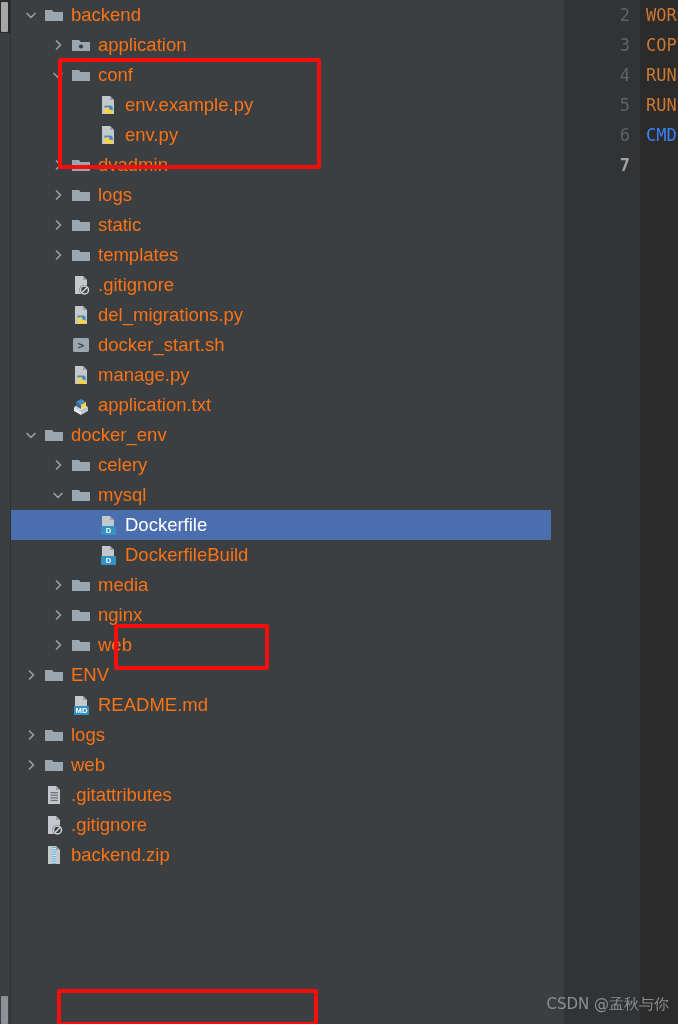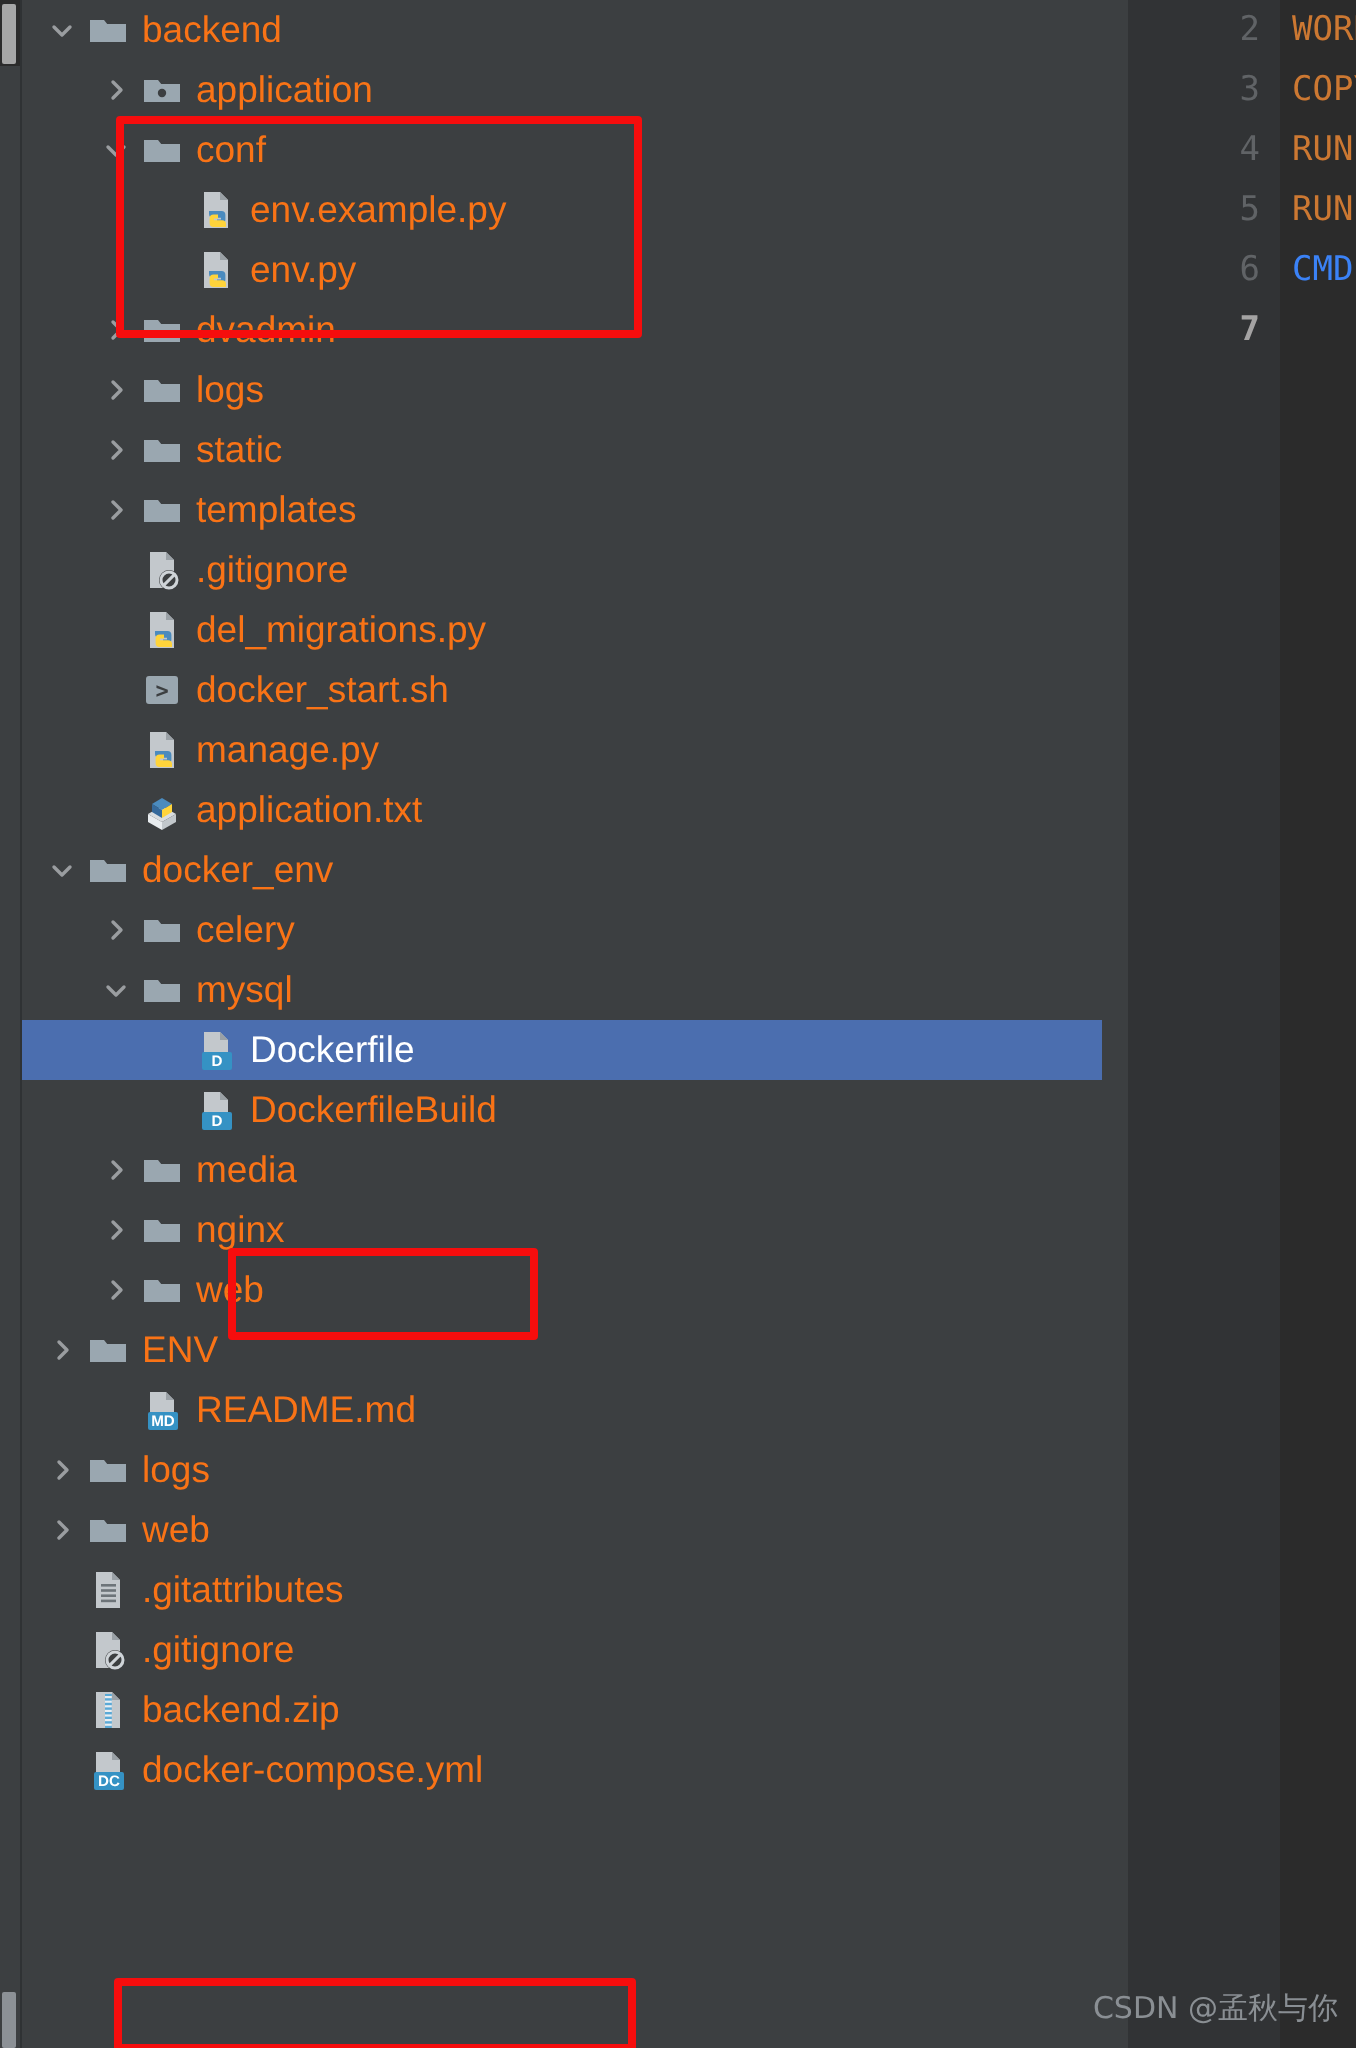--- a/index.html
+++ b/index.html
@@ -438,31 +438,20 @@
             <rect x="9.5" y="3" width="3.4" height="17" fill="#5aa9d6"></rect>
             <rect x="9.5" y="4" width="3.4" height="1.1" fill="#e8eef2"></rect>
             <rect x="9.5" y="6.3" width="3.4" height="1.1" fill="#e8eef2"></rect>
             <rect x="9.5" y="8.6" width="3.4" height="1.1" fill="#e8eef2"></rect>
             <rect x="9.5" y="10.899999999999999" width="3.4" height="1.1" fill="#e8eef2"></rect>
             <rect x="9.5" y="13.2" width="3.4" height="1.1" fill="#e8eef2"></rect>
             <rect x="9.5" y="15.5" width="3.4" height="1.1" fill="#e8eef2"></rect>
             <rect x="9.5" y="17.799999999999997" width="3.4" height="1.1" fill="#e8eef2"></rect>
           </svg></span>
         <span class="label">backend.zip</span>
-      </div>
-      <div class="row">
-        <span style="display: inline-block; flex: 0 0 12px;"></span>
-        <span class="arrow"></span>
-        <span class="ico"><svg width="22" height="22" viewBox="0 0 22 22">
-            <path d="M5 2 L13 2 L17 6 L17 20 L5 20 Z" fill="#c3c8cc"></path>
-            <path d="M13 2 L13 6 L17 6 Z" fill="#9aa1a6"></path>
-            <rect x="4" y="12" width="15" height="9" fill="#3592c4" rx="1"></rect>
-            <text x="11.5" y="19.2" text-anchor="middle" font-size="7.6" font-family="Liberation Sans, sans-serif" font-weight="bold" fill="#ffffff">DC</text>
-          </svg></span>
-        <span class="label">docker-compose.yml</span>
       </div>
     </div>
 
   <div class="tree-scroll-track">
     
   </div>
 
   <div class="editor-belowfill"></div>
   <div class="gutter" id="gutter">
       <div class="gl" style="top: 0px;">2</div>

